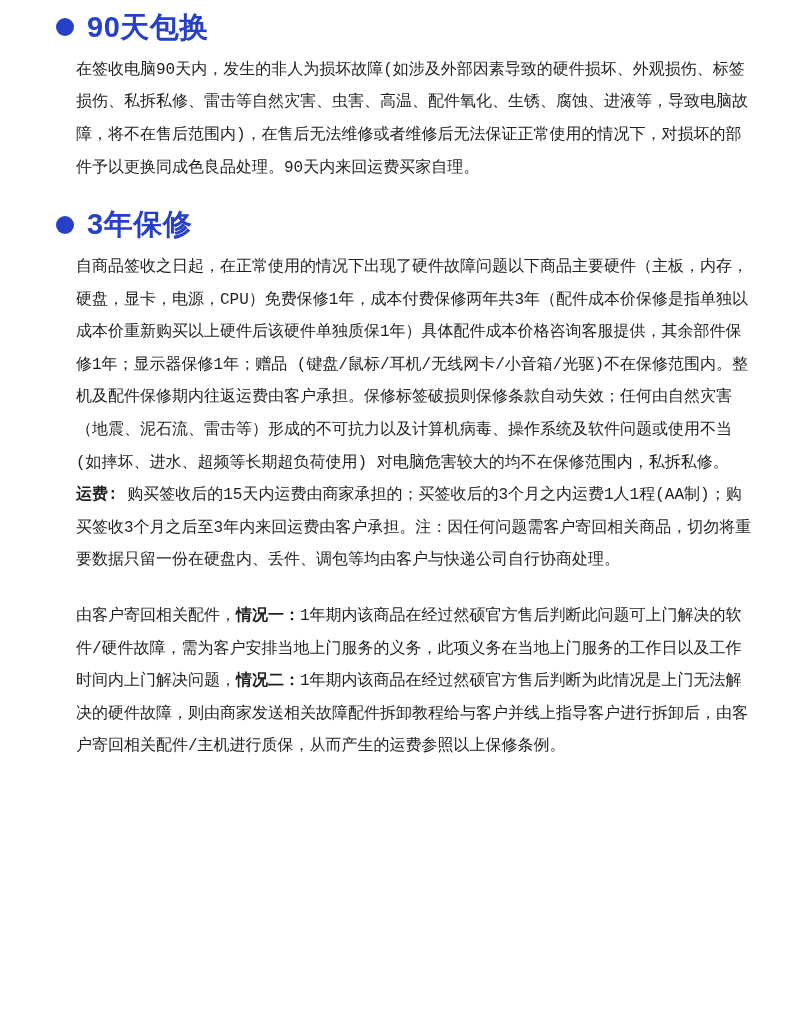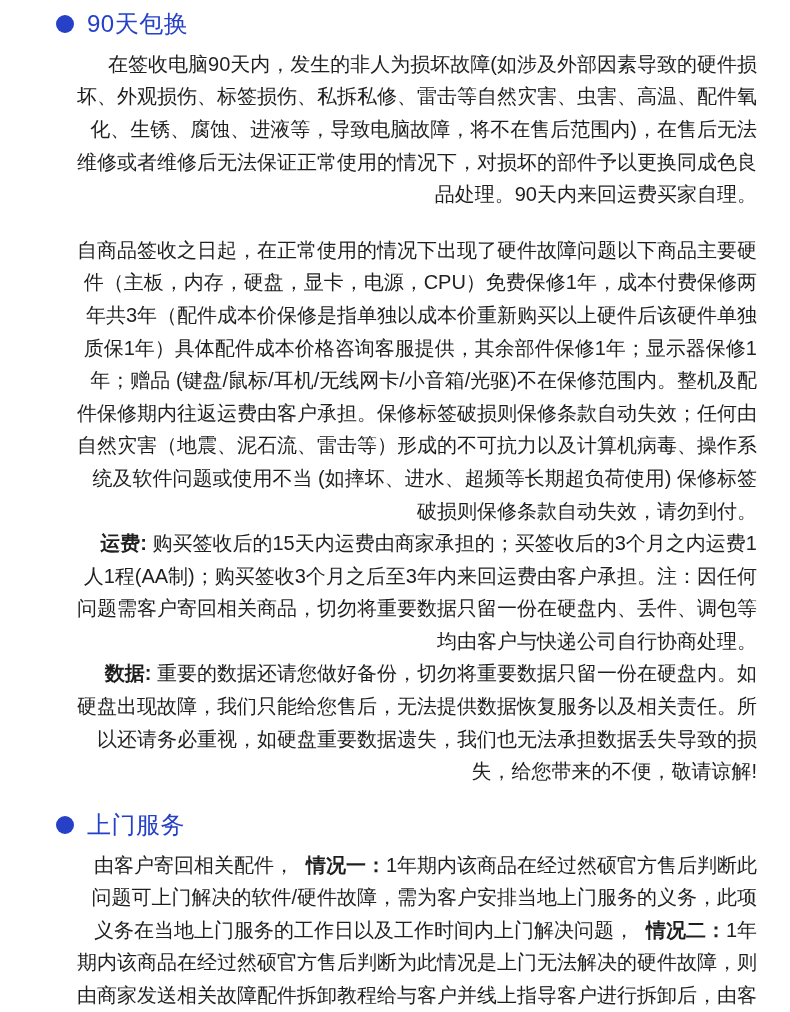--- a/index.html
+++ b/index.html
@@ -24,61 +24,61 @@
   }
   .bullet {
     width: 18px;
     height: 18px;
     border-radius: 50%;
     background: var(--accent);
     flex: 0 0 auto;
   }
   .heading-text {
     color: var(--accent);
-    font-size: 24px;
-    font-weight: 400;
+    font-size: 29px;
+    font-weight: 700;
     line-height: 1.2;
     letter-spacing: 0.5px;
   }
   .sec-body { padding-left: 20px; }
   .para {
-    font-size: 20px;
+    font-size: 16px;
     line-height: 32.6px;
     color: var(--ink);
-    text-align: right;
+    text-align: left;
     word-break: break-all;
+    font-family: Liberation Mono, monospace;
   }
-  .para b { font-weight: 700; margin-left: 12px; }
+  .para b { font-weight: 700; }
 </style>
 </head>
 <body style="background: rgb(255, 255, 255);">
 
 <div class="page">
 
   <section class="sec">
     <div class="sec-heading">
       <span class="bullet"></span>
       <span class="heading-text">90天包换</span>
     </div>
     <div class="sec-body">
       <p class="para"><span>在签收电脑90天内，发生的非人为损坏故障(如涉及外部因素导致的硬件损坏、外观损伤、标签损伤、私拆私修、雷击等自然灾害、虫害、高温、配件氧化、生锈、腐蚀、进液等，导致电脑故障，将不在售后范围内)，在售后无法维修或者维修后无法保证正常使用的情况下，对损坏的部件予以更换同成色良品处理。90天内来回运费买家自理。</span></p>
     </div>
   </section>
 
   <section class="sec">
+    <div class="sec-heading">
+      <span class="bullet"></span>
+      <span class="heading-text">3年保修</span>
+    </div>
     <div class="sec-body">
-      <p class="para"><span>自商品签收之日起，在正常使用的情况下出现了硬件故障问题以下商品主要硬件（主板，内存，硬盘，显卡，电源，CPU）免费保修1年，成本付费保修两年共3年（配件成本价保修是指单独以成本价重新购买以上硬件后该硬件单独质保1年）具体配件成本价格咨询客服提供，其余部件保修1年；显示器保修1年；赠品 (键盘/鼠标/耳机/无线网卡/小音箱/光驱)不在保修范围内。整机及配件保修期内往返运费由客户承担。保修标签破损则保修条款自动失效；任何由自然灾害（地震、泥石流、雷击等）形成的不可抗力以及计算机病毒、操作系统及软件问题或使用不当 (如摔坏、进水、超频等长期超负荷使用) 保修标签破损则保修条款自动失效，请勿到付。</span></p>
+      <p class="para"><span>自商品签收之日起，在正常使用的情况下出现了硬件故障问题以下商品主要硬件（主板，内存，硬盘，显卡，电源，CPU）免费保修1年，成本付费保修两年共3年（配件成本价保修是指单独以成本价重新购买以上硬件后该硬件单独质保1年）具体配件成本价格咨询客服提供，其余部件保修1年；显示器保修1年；赠品 (键盘/鼠标/耳机/无线网卡/小音箱/光驱)不在保修范围内。整机及配件保修期内往返运费由客户承担。保修标签破损则保修条款自动失效；任何由自然灾害（地震、泥石流、雷击等）形成的不可抗力以及计算机病毒、操作系统及软件问题或使用不当 (如摔坏、进水、超频等长期超负荷使用) 对电脑危害较大的均不在保修范围内，私拆私修。</span></p>
       <p class="para"><b>运费:</b><span> 购买签收后的15天内运费由商家承担的；买签收后的3个月之内运费1人1程(AA制)；购买签收3个月之后至3年内来回运费由客户承担。注：因任何问题需客户寄回相关商品，切勿将重要数据只留一份在硬盘内、丢件、调包等均由客户与快递公司自行协商处理。</span></p>
-      <p class="para"><b>数据:</b><span> 重要的数据还请您做好备份，切勿将重要数据只留一份在硬盘内。如硬盘出现故障，我们只能给您售后，无法提供数据恢复服务以及相关责任。所以还请务必重视，如硬盘重要数据遗失，我们也无法承担数据丢失导致的损失，给您带来的不便，敬请谅解!</span></p>
     </div>
   </section>
 
   <section class="sec">
-    <div class="sec-heading">
-      <span class="bullet"></span>
-      <span class="heading-text">上门服务</span>
-    </div>
     <div class="sec-body">
       <p class="para"><span>由客户寄回相关配件，</span><b>情况一：</b><span>1年期内该商品在经过然硕官方售后判断此问题可上门解决的软件/硬件故障，需为客户安排当地上门服务的义务，此项义务在当地上门服务的工作日以及工作时间内上门解决问题，</span><b>情况二：</b><span>1年期内该商品在经过然硕官方售后判断为此情况是上门无法解决的硬件故障，则由商家发送相关故障配件拆卸教程给与客户并线上指导客户进行拆卸后，由客户寄回相关配件/主机进行质保，从而产生的运费参照以上保修条例。</span></p>
     </div>
   </section>
 
 </div>
 
 </body></html>

